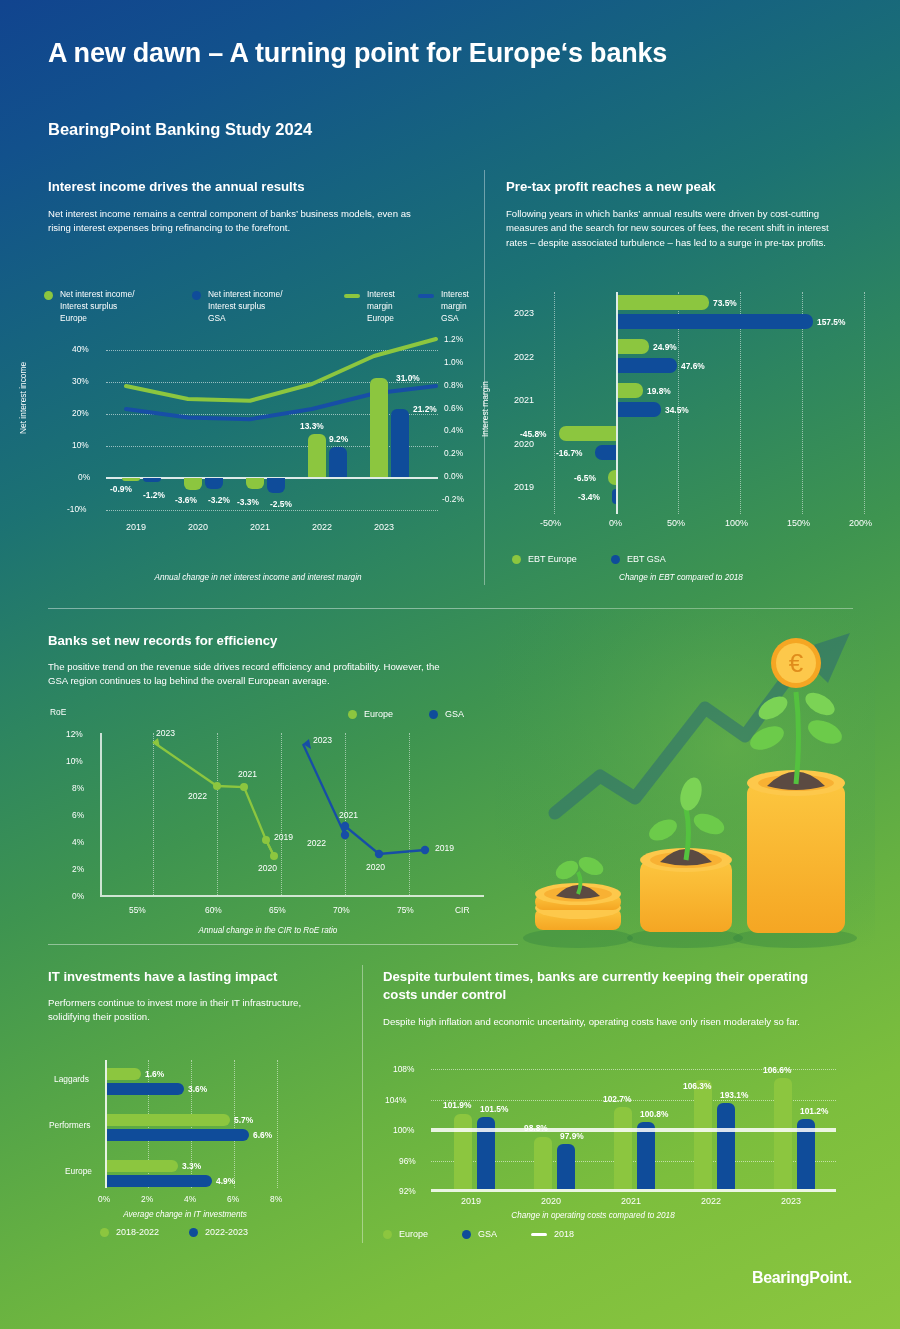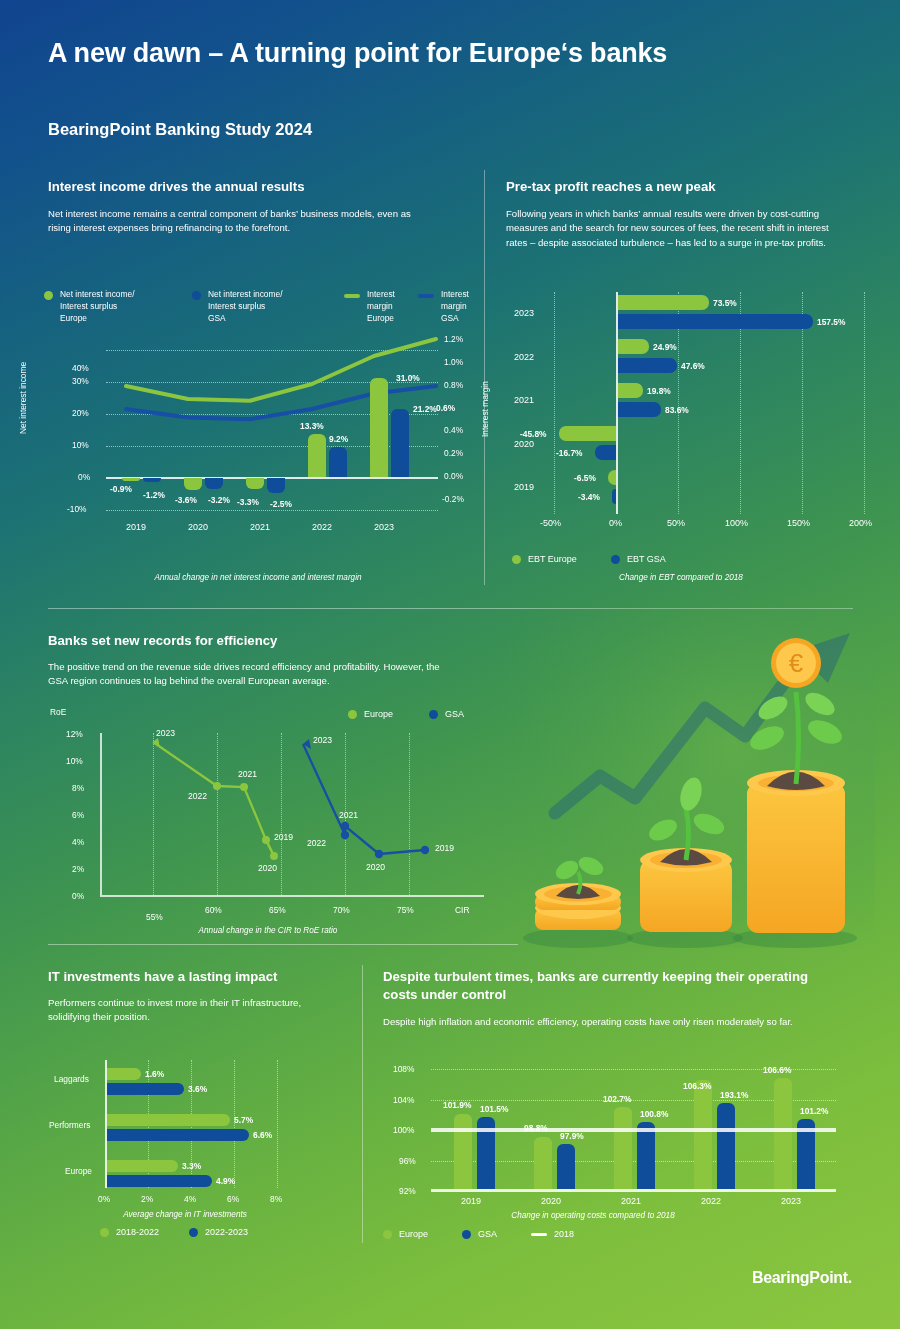--- a/index.html
+++ b/index.html
@@ -116,32 +116,32 @@
 
   <div style="position:absolute; left:48px; top:342px; width:420px; height:200px;">
 
     <div class="gridline" style="left:58px; top:8px;   width:332px;"></div>
     <div class="gridline" style="left:58px; top:40px;  width:332px;"></div>
     <div class="gridline" style="left:58px; top:72px;  width:332px;"></div>
     <div class="gridline" style="left:58px; top:104px; width:332px;"></div>
     <div class="gridline" style="left:58px; top:168px; width:332px;"></div>
     <div class="baseline" style="left:58px; top:135px; width:332px; height:2px;"></div>
 
-    <div class="axlbl" style="left:24px; top:2px;margin-top:19px;">40%</div>
+    <div class="axlbl" style="left:24px; top:2px;">40%</div>
     <div class="axlbl" style="left:24px; top:34px;">30%</div>
     <div class="axlbl" style="left:24px; top:66px;">20%</div>
     <div class="axlbl" style="left:24px; top:98px;">10%</div>
     <div class="axlbl" style="left:30px; top:130px;">0%</div>
     <div class="axlbl" style="left:19px; top:162px;">-10%</div>
     <div class="axis-name" style="left:-30px; top:92px; transform:rotate(-90deg); transform-origin:left top;">Net interest income</div>
 
     <div class="axlbl" style="left:396px; top:-8px;">1.2%</div>
     <div class="axlbl" style="left:396px; top:15px;">1.0%</div>
     <div class="axlbl" style="left:396px; top:38px;">0.8%</div>
-    <div class="axlbl" style="left:388px; top:61px;font-weight:bold;">0.6%</div>
+    <div class="axlbl" style="left:396px; top:61px;">0.6%</div>
     <div class="axlbl" style="left:396px; top:83px;">0.4%</div>
     <div class="axlbl" style="left:396px; top:106px;">0.2%</div>
     <div class="axlbl" style="left:396px; top:129px;">0.0%</div>
     <div class="axlbl" style="left:394px; top:152px;">-0.2%</div>
     <div class="axis-name" style="left:432px; top:95px; transform:rotate(-90deg); transform-origin:left top;">Interest margin</div>
 
     <svg width="420" height="200" style="position:absolute; left:0; top:0; overflow:visible;">
       <polyline points="78,44 140,57 202,58.7 264,42 326,14 388,-3" fill="none" stroke="#8CC63F" stroke-width="4" stroke-linejoin="round" stroke-linecap="round"></polyline>
       <polyline points="78,67 140,75.5 202,77.2 264,67 326,51.5 388,44" fill="none" stroke="#174EA6" stroke-width="4" stroke-linejoin="round" stroke-linecap="round"></polyline>
     </svg>
@@ -206,21 +206,21 @@
     <div class="vlbl" style="left:311px; top:25px;">157.5%</div>
 
     <div class="hbar-r" style="left:112px; top:47px; width:31px;  height:15px; background:#8CC63F;"></div>
     <div class="vlbl" style="left:147px; top:50px;">24.9%</div>
     <div class="hbar-r" style="left:112px; top:66px; width:59px;  height:15px; background:#0F4C9A;"></div>
     <div class="vlbl" style="left:175px; top:69px;">47.6%</div>
 
     <div class="hbar-r" style="left:112px; top:91px;  width:25px; height:15px; background:#8CC63F;"></div>
     <div class="vlbl" style="left:141px; top:94px;">19.8%</div>
     <div class="hbar-r" style="left:112px; top:110px; width:43px; height:15px; background:#0F4C9A;"></div>
-    <div class="vlbl" style="left:159px; top:113px;">83.6%</div>
+    <div class="vlbl" style="left:159px; top:113px;">34.5%</div>
 
     <div class="hbar-l" style="left:53px; top:134px; width:57px; height:15px; background:#8CC63F;"></div>
     <div class="vlbl" style="left:14px; top:137px;">-45.8%</div>
     <div class="hbar-l" style="left:89px; top:153px; width:21px; height:15px; background:#0F4C9A;"></div>
     <div class="vlbl" style="left:50px; top:156px;">-16.7%</div>
 
     <div class="hbar-l" style="left:102px; top:178px; width:8px; height:15px; background:#8CC63F;"></div>
     <div class="vlbl" style="left:68px; top:181px;">-6.5%</div>
     <div class="hbar-l" style="left:106px; top:197px; width:4px;  height:15px; background:#0F4C9A;"></div>
     <div class="vlbl" style="left:72px; top:200px;">-3.4%</div>
@@ -340,21 +340,21 @@
     <div class="vgridline" style="left:361px; top:8px; height:162px;"></div>
 
     <div class="axlbl" style="left:18px; top:4px;">12%</div>
     <div class="axlbl" style="left:18px; top:31px;">10%</div>
     <div class="axlbl" style="left:24px; top:58px;">8%</div>
     <div class="axlbl" style="left:24px; top:85px;">6%</div>
     <div class="axlbl" style="left:24px; top:112px;">4%</div>
     <div class="axlbl" style="left:24px; top:139px;">2%</div>
     <div class="axlbl" style="left:24px; top:166px;">0%</div>
 
-    <div class="axlbl" style="left:98px;  top:180px;margin-top:7px;">55%</div>
+    <div class="axlbl" style="left:81px;  top:180px;">55%</div>
     <div class="axlbl" style="left:157px; top:180px;">60%</div>
     <div class="axlbl" style="left:221px; top:180px;">65%</div>
     <div class="axlbl" style="left:285px; top:180px;">70%</div>
     <div class="axlbl" style="left:349px; top:180px;">75%</div>
     <div class="axis-name" style="left:407px; top:180px;">CIR</div>
 
     <svg width="440" height="200" style="position:absolute; left:0; top:0; overflow:visible;">
 
       <polyline points="105,17 169,61 196,62 218,115 226,131" fill="none" stroke="#8CC63F" stroke-width="2.3"></polyline>
       <polyline points="218,115 226,131" fill="none" stroke="#8CC63F" stroke-width="2.3"></polyline>
@@ -431,32 +431,32 @@
       <span class="lg-txt" style="font-size:9px;">2018-2022</span>
     </div>
     <div style="display:flex; align-items:center;">
       <span class="dot" style="background:#0F4C9A; margin-top:0;"></span>
       <span class="lg-txt" style="font-size:9px;">2022-2023</span>
     </div>
   </div>
 
   <div style="position:absolute; left:383px; top:968px; width:470px;">
     <div class="sec-title" style="width:452px;">Despite turbulent times, banks are currently keeping their operating costs under control</div>
-    <div class="sec-body" style="margin-top:11px; width:465px;">Despite high inflation and economic efficiency, operating costs have only risen moderately so far.</div>
+    <div class="sec-body" style="margin-top:11px; width:465px;">Despite high inflation and economic uncertainty, operating costs have only risen moderately so far.</div>
   </div>
 
   <div style="position:absolute; left:383px; top:1060px; width:470px; height:170px;">
     <div class="gridline" style="left:48px; top:9px;   width:405px;"></div>
     <div class="gridline" style="left:48px; top:39.5px; width:405px;"></div>
     <div class="gridline" style="left:48px; top:100.5px; width:405px;"></div>
     <div class="baseline" style="left:48px; top:68px;  width:405px; height:4px; z-index:5;"></div>
     <div class="baseline" style="left:48px; top:129px; width:405px; height:3px;"></div>
 
     <div class="axlbl" style="left:10px; top:4px;">108%</div>
-    <div class="axlbl" style="left:10px; top:35px;">104%</div>
+    <div class="axlbl" style="left:2px; top:35px;">104%</div>
     <div class="axlbl" style="left:10px; top:65px;">100%</div>
     <div class="axlbl" style="left:16px; top:96px;">96%</div>
     <div class="axlbl" style="left:16px; top:126px;">92%</div>
 
     <div class="bar-up" style="left:71px;  top:54px; width:18px; height:75px;  background:#8CC63F;"></div>
     <div class="vlbl" style="left:60px;  top:40px;">101.9%</div>
     <div class="bar-up" style="left:94px;  top:57px; width:18px; height:72px;  background:#0F4C9A;"></div>
     <div class="vlbl" style="left:97px;  top:44px;">101.5%</div>
 
     <div class="bar-up" style="left:151px; top:77px; width:18px; height:52px;  background:#8CC63F;"></div>

